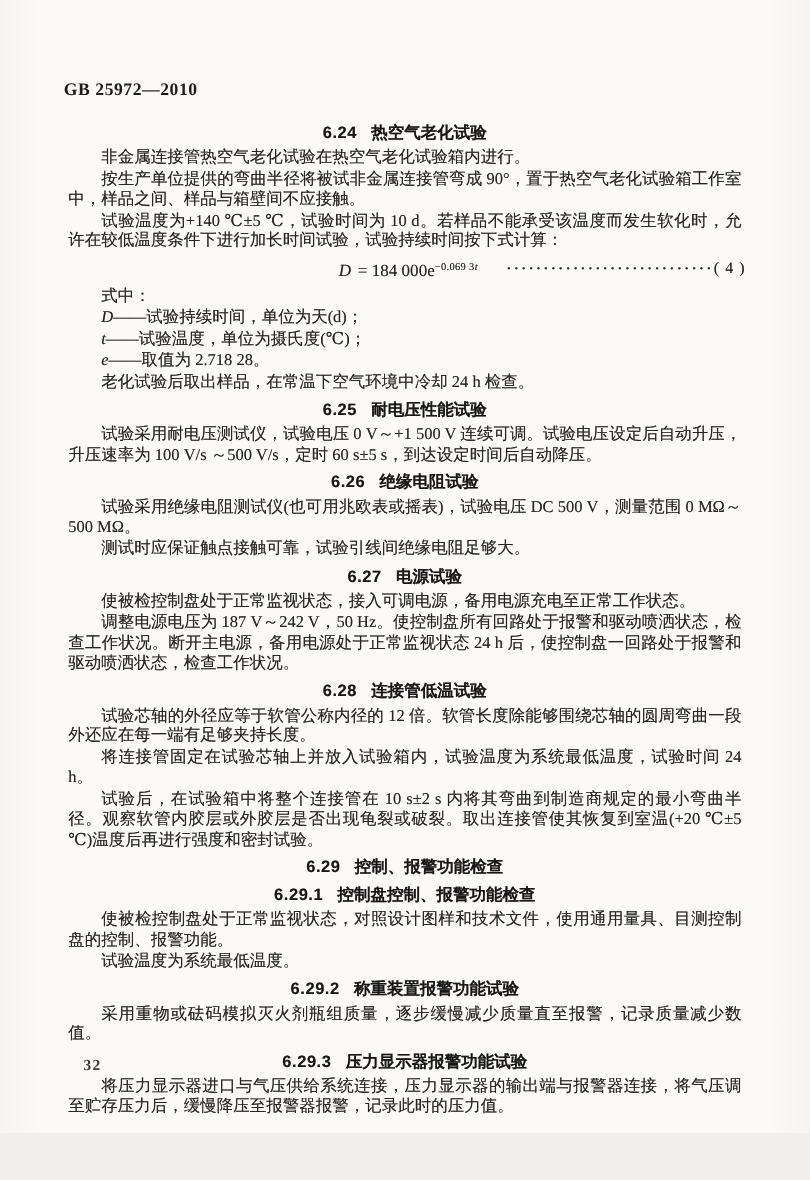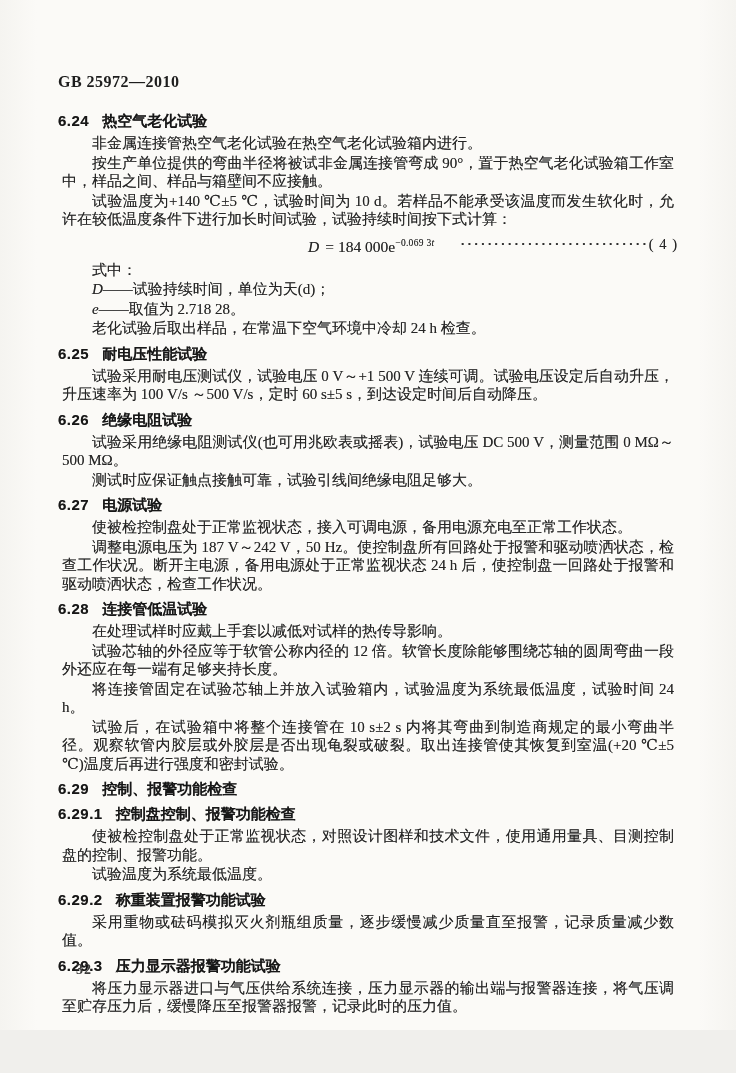--- a/index.html
+++ b/index.html
@@ -32,21 +32,21 @@
     line-height: 18.5px;
     text-align: justify;
     text-shadow: 0 0 0.5px rgba(40,40,40,0.55);
   }
   .heading {
     font-family: "Liberation Sans", "DejaVu Sans", sans-serif;
     font-weight: bold;
     color: #171717;
     margin: 6px 0 4px 0;
     line-height: 19px;
-    text-align: left;
+    text-align: center;
   }
   .heading .h-num { margin-right: 13px; letter-spacing: 0.5px; }
   .para {
     margin: 1px 4px;
     text-indent: 2em;
   }
   .para.term i { font-style: italic; font-family: "Liberation Serif", serif; }
   .formula {
     display: flex;
     align-items: center;
@@ -93,32 +93,32 @@
       <p class="para">按生产单位提供的弯曲半径将被试非金属连接管弯成 90°，置于热空气老化试验箱工作室中，样品之间、样品与箱壁间不应接触。</p>
       <p class="para">试验温度为+140 ℃±5 ℃，试验时间为 10 d。若样品不能承受该温度而发生软化时，允许在较低温度条件下进行加长时间试验，试验持续时间按下式计算：</p>
       <div class="formula">
         <span class="f-spacer"></span>
         <span class="f-math"><span class="f-var">D</span><span class="f-eq">=</span><span class="f-coef">184 000e</span><sup><span>−0.069 3</span><i>t</i></sup></span>
         <span class="f-dots">····················································································</span>
         <span class="f-no">( 4 )</span>
       </div>
       <p class="para note">式中：</p>
       <p class="para term"><i>D</i>——试验持续时间，单位为天(d)；</p>
+      <p class="para term"><i>t</i>——试验温度，单位为摄氏度(℃)；</p>
       <p class="para term"><i>e</i>——取值为 2.718 28。</p>
       <p class="para">老化试验后取出样品，在常温下空气环境中冷却 24 h 检查。</p>
       <div class="heading h2"><span class="h-num">6.25</span><span class="h-title">耐电压性能试验</span></div>
       <p class="para">试验采用耐电压测试仪，试验电压 0 V～+1 500 V 连续可调。试验电压设定后自动升压，升压速率为 100 V/s ～500 V/s，定时 60 s±5 s，到达设定时间后自动降压。</p>
       <div class="heading h2"><span class="h-num">6.26</span><span class="h-title">绝缘电阻试验</span></div>
       <p class="para">试验采用绝缘电阻测试仪(也可用兆欧表或摇表)，试验电压 DC 500 V，测量范围 0 MΩ～500 MΩ。</p>
       <p class="para">测试时应保证触点接触可靠，试验引线间绝缘电阻足够大。</p>
       <div class="heading h2"><span class="h-num">6.27</span><span class="h-title">电源试验</span></div>
       <p class="para">使被检控制盘处于正常监视状态，接入可调电源，备用电源充电至正常工作状态。</p>
       <p class="para">调整电源电压为 187 V～242 V，50 Hz。使控制盘所有回路处于报警和驱动喷洒状态，检查工作状况。断开主电源，备用电源处于正常监视状态 24 h 后，使控制盘一回路处于报警和驱动喷洒状态，检查工作状况。</p>
       <div class="heading h2"><span class="h-num">6.28</span><span class="h-title">连接管低温试验</span></div>
-      <p class="para">在处理试样时应戴上手套以减低对试样的热传导影响。</p>
       <p class="para">试验芯轴的外径应等于软管公称内径的 12 倍。软管长度除能够围绕芯轴的圆周弯曲一段外还应在每一端有足够夹持长度。</p>
       <p class="para">将连接管固定在试验芯轴上并放入试验箱内，试验温度为系统最低温度，试验时间 24 h。</p>
       <p class="para">试验后，在试验箱中将整个连接管在 10 s±2 s 内将其弯曲到制造商规定的最小弯曲半径。观察软管内胶层或外胶层是否出现龟裂或破裂。取出连接管使其恢复到室温(+20 ℃±5 ℃)温度后再进行强度和密封试验。</p>
       <div class="heading h2"><span class="h-num">6.29</span><span class="h-title">控制、报警功能检查</span></div>
       <div class="heading h3"><span class="h-num">6.29.1</span><span class="h-title">控制盘控制、报警功能检查</span></div>
       <p class="para">使被检控制盘处于正常监视状态，对照设计图样和技术文件，使用通用量具、目测控制盘的控制、报警功能。</p>
       <p class="para">试验温度为系统最低温度。</p>
       <div class="heading h3"><span class="h-num">6.29.2</span><span class="h-title">称重装置报警功能试验</span></div>
       <p class="para">采用重物或砝码模拟灭火剂瓶组质量，逐步缓慢减少质量直至报警，记录质量减少数值。</p>
       <div class="heading h3"><span class="h-num">6.29.3</span><span class="h-title">压力显示器报警功能试验</span></div>

